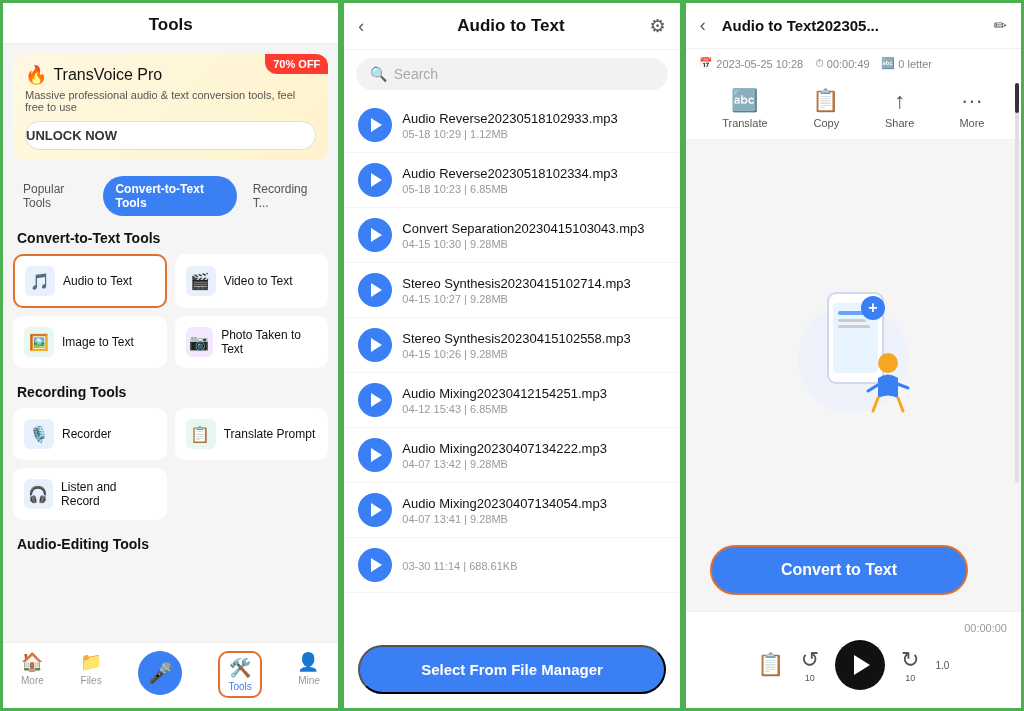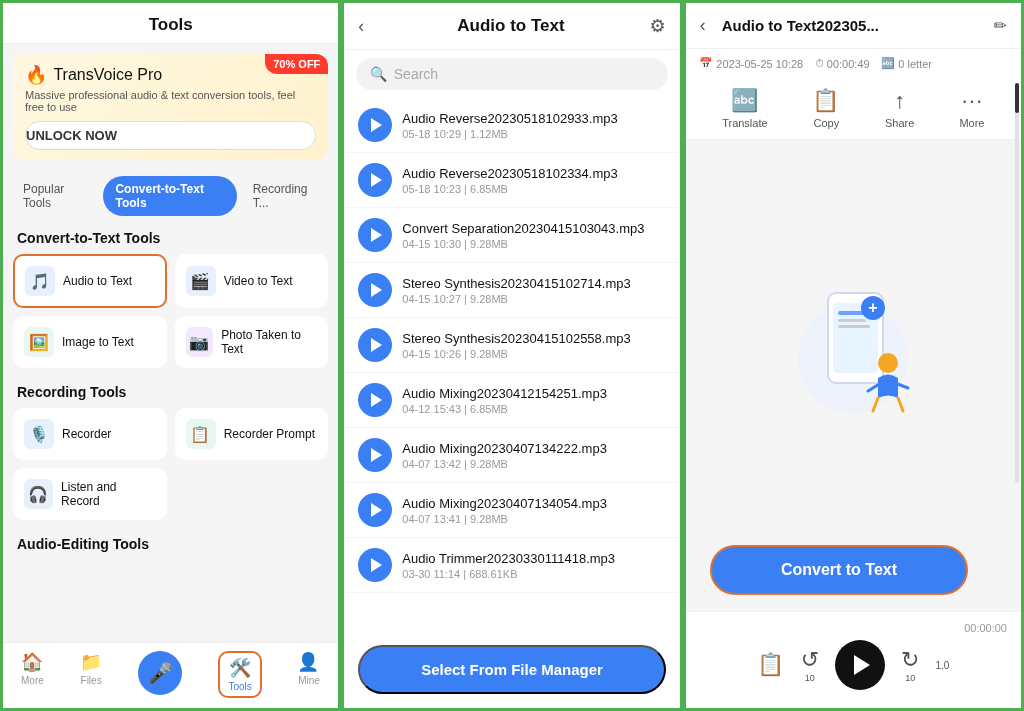--- a/index.html
+++ b/index.html
@@ -429,21 +429,21 @@
   </div>
 
   <div class="p1-section-title">Recording Tools</div>
   <div class="p1-tools-grid">
     <div class="p1-tool-item">
       <div class="tool-icon-box tool-icon-blue">🎙️</div>
       <span>Recorder</span>
     </div>
     <div class="p1-tool-item">
       <div class="tool-icon-box tool-icon-green">📋</div>
-      <span>Recorder Prompt</span>
+      <span>Translate Prompt</span>
     </div>
     <div class="p1-tool-item">
       <div class="tool-icon-box tool-icon-blue">🎧</div>
       <span>Listen and Record</span>
     </div>
   </div>
 
   <div class="p1-section-title">Audio-Editing Tools</div>
 
   <div class="p1-bottom-nav">
@@ -553,21 +553,20 @@
       <div class="p2-item-info">
         <div class="p2-item-name">Audio Mixing20230407134054.mp3</div>
         <div class="p2-item-meta">04-07 13:41 | 9.28MB</div>
       </div>
     </div>
     <div class="p2-item">
       <div class="play-circle">
           <div class="play-triangle"></div>
         </div>
       <div class="p2-item-info">
-        <div class="p2-item-name">Audio Trimmer20230330111418.mp3</div>
         <div class="p2-item-meta">03-30 11:14 | 688.61KB</div>
       </div>
     </div>
   </div>
 
   <div class="p2-footer">
     <button class="p2-select-btn">Select From File Manager</button>
   </div>
 </div>
 

